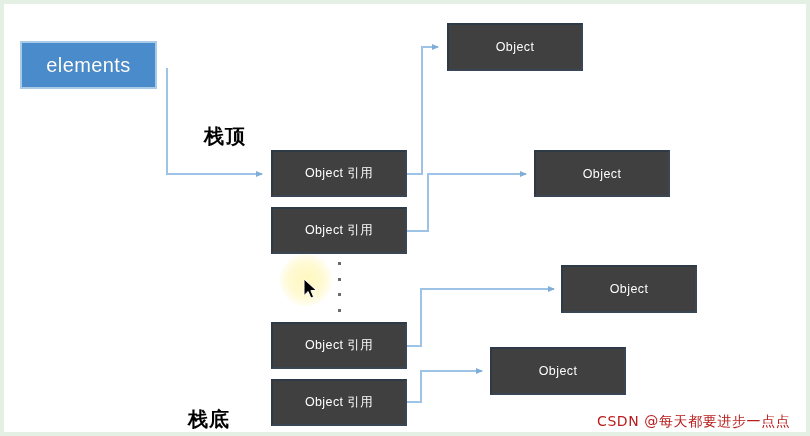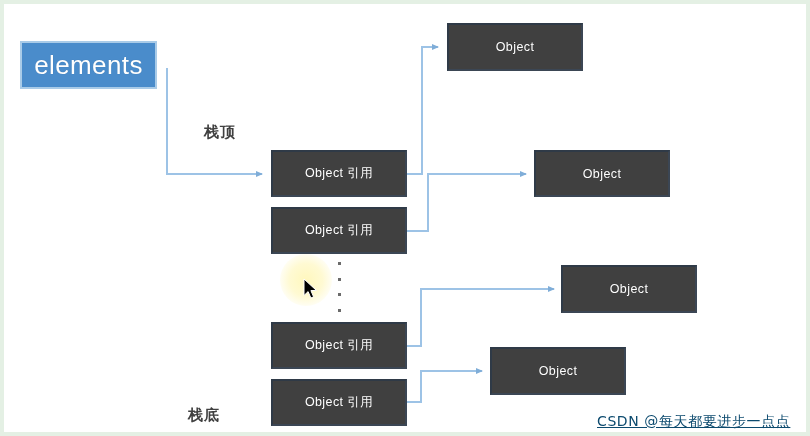--- a/index.html
+++ b/index.html
@@ -43,40 +43,40 @@
     align-items: center;
     justify-content: center;
     color: #ffffff;
     letter-spacing: 0.4px;
     text-shadow: 0 0 1px rgba(0,0,0,0.18);
     background: #4d8fcc;
   }
   .box.elements {
     background: #4a8ccb;
     border: 2px solid #a9cbe8;
-    font-size: 26px;
+    font-size: 20px;
     font-weight: 400;
   }
   .box.ref, .box.obj {
     background: #404040;
     border-top: 2px solid #2f3a47;
     border-left: 2px solid #2f3a47;
     border-right: 2px solid #3b4654;
     border-bottom: 2px solid #3b4654;
     font-size: 12.5px;
   }
   .box.obj {
     font-size: 12.5px;
   }
 
   
   .cn-label {
     position: absolute;
-    color: #404040;
-    font-size: 15px;
+    color: #000000;
+    font-size: 20px;
     font-weight: 700;
     letter-spacing: 1px;
     font-family: "DejaVu Sans", "Liberation Sans", sans-serif;
     white-space: nowrap;
   }
 
   
   .dots {
     position: absolute;
     display: flex;
@@ -104,26 +104,25 @@
   .cursor-ptr {
     position: absolute;
     width: 16px;
     height: 22px;
     pointer-events: none;
   }
 
   
   .watermark {
     position: absolute;
-    color: #0c4a6e;
+    color: #b91c1c;
     font-size: 14px;
     letter-spacing: 0.6px;
     white-space: nowrap;
     font-family: "DejaVu Sans", "Liberation Sans", sans-serif;
-    text-decoration: underline;
   }
 </style>
 </head>
 <body>
 
 <div id="canvas">
   <div class="stage">
 
     <svg class="wires" viewBox="0 0 810 436">
       <defs>

